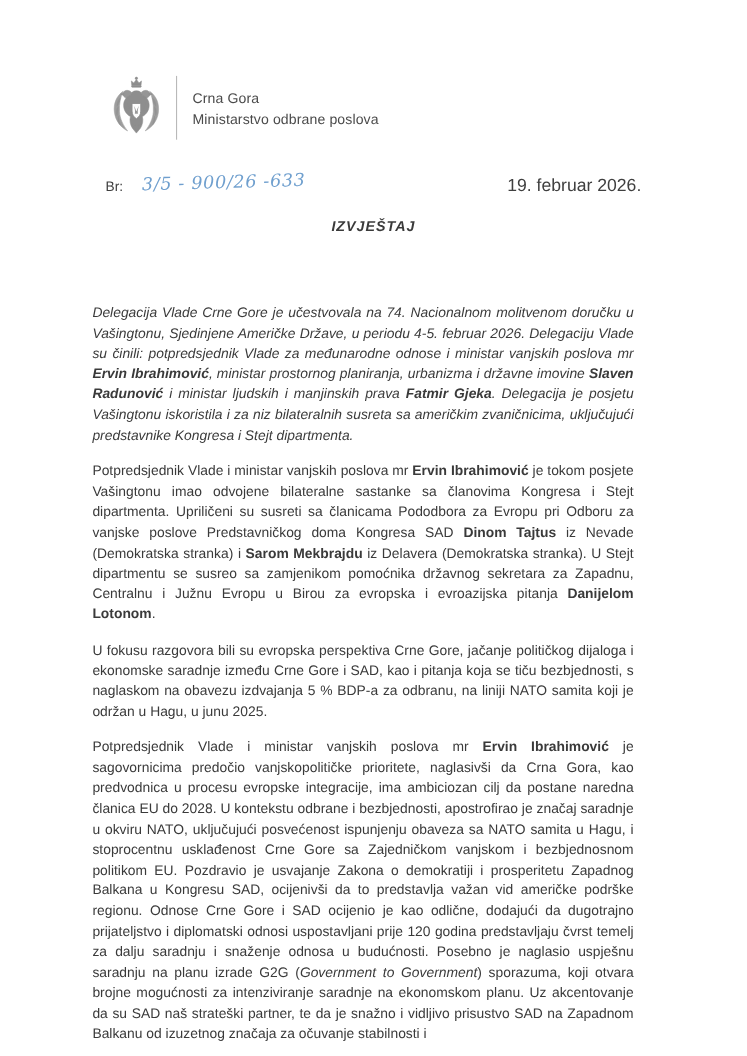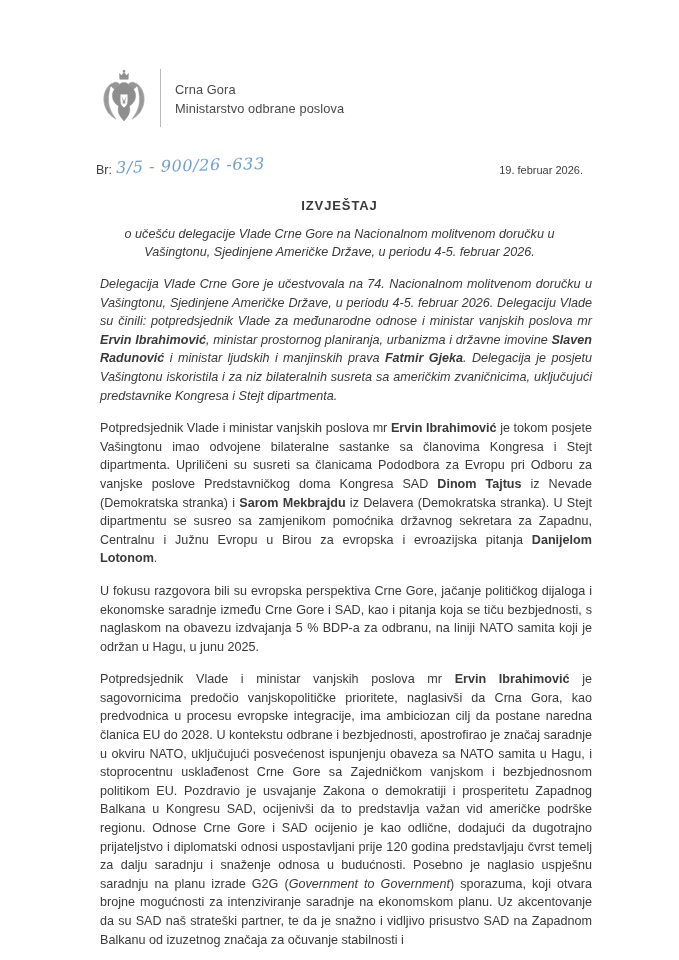--- a/index.html
+++ b/index.html
@@ -62,69 +62,70 @@
     left: 96px;
     top: 124px;
     width: 487px;
     display: flex;
     align-items: baseline;
     justify-content: space-between;
   }
   .ref-left {
     display: flex;
     align-items: baseline;
-    gap: 4px;
+    gap: 17px;
   }
   .ref-label {
     font-size: 12.5px;
     color: #3f3f3f;
   }
   .ref-hand {
     font-family: "DejaVu Serif", serif;
     font-style: italic;
     font-size: 16px;
     color: #6f9fce;
     letter-spacing: 0.6px;
     transform: rotate(-1.6deg) translateY(-1px);
     transform-origin: left center;
     white-space: nowrap;
   }
   .ref-date {
-    font-size: 11px;
+    font-size: 16px;
     color: #3f3f3f;
     white-space: nowrap;
   }
 
   
   .title-block {
     position: absolute;
     left: 96px;
     top: 163px;
     width: 487px;
     text-align: center;
   }
   .doc-title {
     font-size: 13px;
     font-weight: bold;
+    font-style: italic;
     letter-spacing: 0.9px;
     color: #3a3a3a;
     margin-bottom: 13px;
   }
   .doc-subtitle {
     font-size: 12.6px;
     font-style: italic;
     line-height: 17.5px;
     color: #3a3a3a;
     padding: 0 8px;
   }
 
   
   .body {
     position: absolute;
-    left: 100px;
+    left: 84px;
     top: 240px;
     width: 492px;
   }
   .para {
     font-size: 12.6px;
     line-height: 18.6px;
     text-align: justify;
     text-justify: inter-word;
     margin: 0 0 14px 0;
     color: #3a3a3a;
@@ -186,21 +187,20 @@
   <div class="refrow">
     <div class="ref-left">
       <span class="ref-label">Br:</span>
       <span class="ref-hand">3/5 - 900/26 -633</span>
     </div>
     <div class="ref-date">19. februar 2026.</div>
   </div>
 
   <div class="title-block">
     <div class="doc-title">IZVJEŠTAJ</div>
-    <div class="doc-subtitle">o učešću delegacije Vlade Crne Gore na Nacionalnom molitvenom doručku u Vašingtonu, Sjedinjene Američke Države, u periodu 4-5. februar 2026.</div>
   </div>
 
   <div class="body" id="body-container">
       <p class="para italic"><span>Delegacija Vlade Crne Gore je učestvovala na 74. Nacionalnom molitvenom doručku u Vašingtonu, Sjedinjene Američke Države, u periodu 4-5. februar 2026. Delegaciju Vlade su činili: potpredsjednik Vlade za međunarodne odnose i ministar vanjskih poslova mr </span><span class="b" style="font-weight: bold;">Ervin Ibrahimović</span><span>, ministar prostornog planiranja, urbanizma i državne imovine </span><span class="b" style="font-weight: bold;">Slaven Radunović</span><span> i ministar ljudskih i manjinskih prava </span><span class="b" style="font-weight: bold;">Fatmir Gjeka</span><span>. Delegacija je posjetu Vašingtonu iskoristila i za niz bilateralnih susreta sa američkim zvaničnicima, uključujući predstavnike Kongresa i Stejt dipartmenta.</span></p>
       <p class="para"><span>Potpredsjednik Vlade i ministar vanjskih poslova mr </span><span class="b" style="font-weight: bold;">Ervin Ibrahimović</span><span> je tokom posjete Vašingtonu imao odvojene bilateralne sastanke sa članovima Kongresa i Stejt dipartmenta. Upriličeni su susreti sa članicama Pododbora za Evropu pri Odboru za vanjske poslove Predstavničkog doma Kongresa SAD </span><span class="b" style="font-weight: bold;">Dinom Tajtus</span><span> iz Nevade (Demokratska stranka) i </span><span class="b" style="font-weight: bold;">Sarom Mekbrajdu</span><span> iz Delavera (Demokratska stranka). U Stejt dipartmentu se susreo sa zamjenikom pomoćnika državnog sekretara za Zapadnu, Centralnu i Južnu Evropu u Birou za evropska i evroazijska pitanja </span><span class="b" style="font-weight: bold;">Danijelom Lotonom</span><span>.</span></p>
       <p class="para"><span>U fokusu razgovora bili su evropska perspektiva Crne Gore, jačanje političkog dijaloga i ekonomske saradnje između Crne Gore i SAD, kao i pitanja koja se tiču bezbjednosti, s naglaskom na obavezu izdvajanja 5 % BDP-a za odbranu, na liniji NATO samita koji je održan u Hagu, u junu 2025.</span></p>
       <p class="para"><span>Potpredsjednik Vlade i ministar vanjskih poslova mr </span><span class="b" style="font-weight: bold;">Ervin Ibrahimović</span><span> je sagovornicima predočio vanjskopolitičke prioritete, naglasivši da Crna Gora, kao predvodnica u procesu evropske integracije, ima ambiciozan cilj da postane naredna članica EU do 2028. U kontekstu odbrane i bezbjednosti, apostrofirao je značaj saradnje u okviru NATO, uključujući posvećenost ispunjenju obaveza sa NATO samita u Hagu, i stoprocentnu usklađenost Crne Gore sa Zajedničkom vanjskom i bezbjednosnom politikom EU. Pozdravio je usvajanje Zakona o demokratiji i prosperitetu Zapadnog Balkana u Kongresu SAD, ocijenivši da to predstavlja važan vid američke podrške regionu. Odnose Crne Gore i SAD ocijenio je kao odlične, dodajući da dugotrajno prijateljstvo i diplomatski odnosi uspostavljani prije 120 godina predstavljaju čvrst temelj za dalju saradnju i snaženje odnosa u budućnosti. Posebno je naglasio uspješnu saradnju na planu izrade G2G (</span><span class="it" style="font-style: italic;">Government to Government</span><span>) sporazuma, koji otvara brojne mogućnosti za intenziviranje saradnje na ekonomskom planu. Uz akcentovanje da su SAD naš strateški partner, te da je snažno i vidljivo prisustvo SAD na Zapadnom Balkanu od izuzetnog značaja za očuvanje stabilnosti i</span></p>
     </div>
 
 </div>

